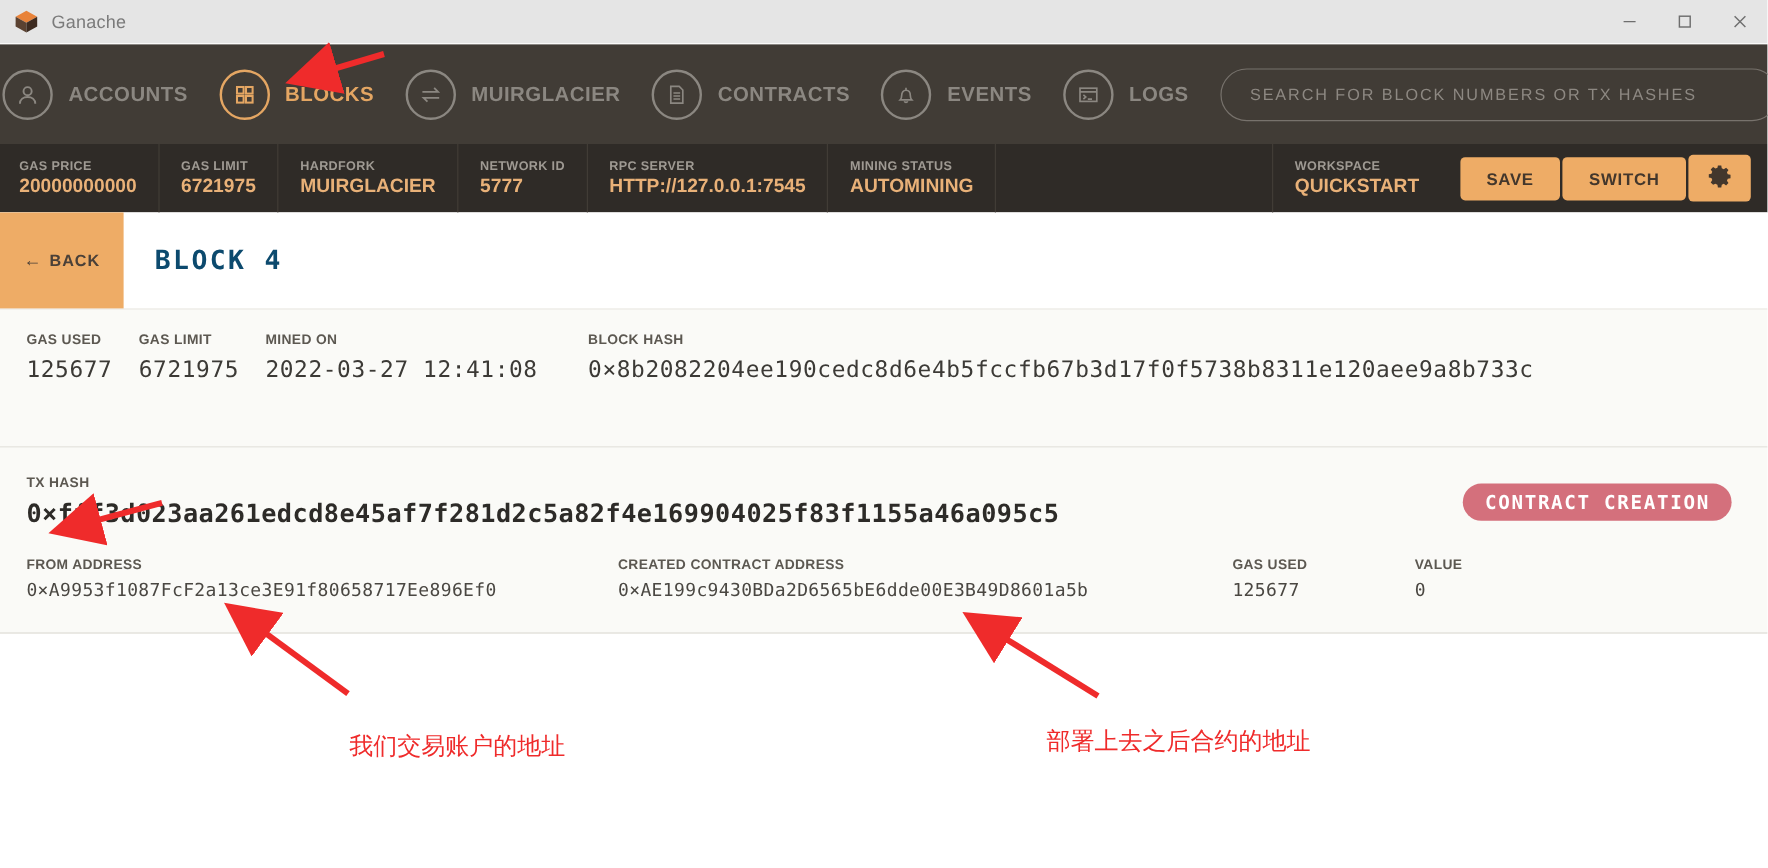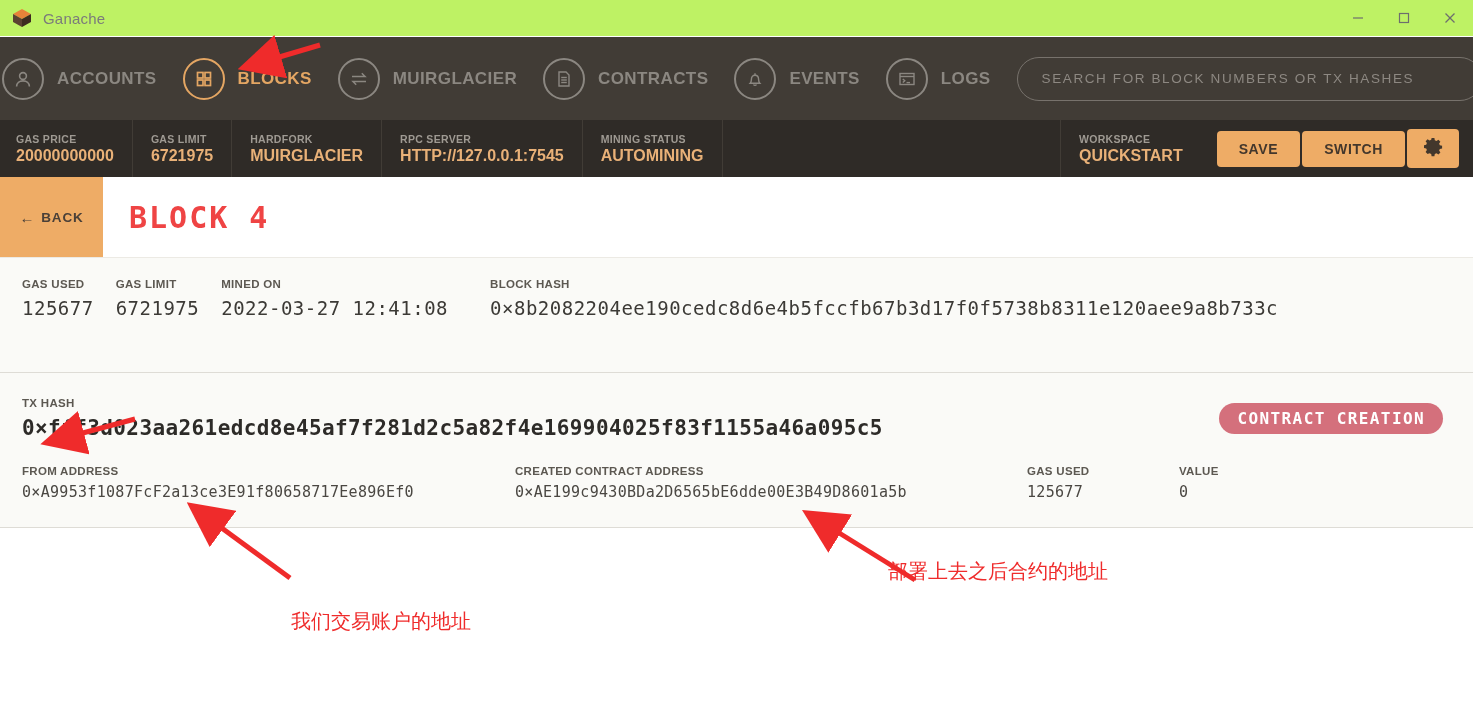--- a/index.html
+++ b/index.html
@@ -6,21 +6,21 @@
   html, body {
     width: 1473px; height: 723px;
     background: #ffffff;
     font-family: "Liberation Sans", sans-serif;
     overflow: hidden;
   }
   .app { position: relative; width: 1473px; height: 723px; background: #ffffff; }
 
   
   .titlebar {
-    height: 37px; background: #bef264;
+    height: 37px; background: #e5e5e5;
     display: flex; align-items: center;
     border-bottom: 1px solid #ffffff;
   }
   .tb-logo { width: 22px; height: 22px; margin-left: 11px; position: relative; }
   .tb-title {
     margin-left: 10px; font-size: 15px; color: #7b7b7b;
     font-family: "Liberation Sans", sans-serif; letter-spacing: .2px;
   }
   .tb-spacer { flex: 1; }
   .tb-btn {
@@ -96,21 +96,21 @@
   .titlerow { height: 80px; display: flex; align-items: stretch; background: #ffffff; }
   .back-btn {
     width: 103px; background: #eeac66; display: flex; align-items: center;
     justify-content: center; cursor: pointer;
     font-size: 13.5px; font-weight: bold; color: #4a4038; letter-spacing: .8px;
   }
   .back-btn .arr { margin-right: 6px; font-size: 15px; }
   .block-title {
     display: flex; align-items: center; padding-left: 26px;
     font-family: "DejaVu Sans Mono", monospace;
-    font-size: 30px; font-weight: bold; color: #ef4444; letter-spacing: 2px;
+    font-size: 22px; font-weight: bold; color: #0c4a6e; letter-spacing: 2px;
   }
 
   
   .summary {
     background: #fafaf7; border-top: 1px solid #eceae4; border-bottom: 1px solid #dedcd6;
     padding: 18px 0 24px 0; height: 116px; display: flex; align-items: flex-start;
   }
   .sfield { padding-left: 22px; }
   .sfield.gl { padding-left: 22px; }
   .sfield.mo { padding-left: 22px; }
@@ -283,20 +283,24 @@
       <div class="stat-label">GAS PRICE</div>
       <div class="stat-value">20000000000</div>
     </div>
     <div class="stat">
       <div class="stat-label">GAS LIMIT</div>
       <div class="stat-value">6721975</div>
     </div>
     <div class="stat">
       <div class="stat-label">HARDFORK</div>
       <div class="stat-value">MUIRGLACIER</div>
+    </div>
+    <div class="stat">
+      <div class="stat-label">NETWORK ID</div>
+      <div class="stat-value">5777</div>
     </div>
     <div class="stat">
       <div class="stat-label">RPC SERVER</div>
       <div class="stat-value">HTTP://127.0.0.1:7545</div>
     </div>
     <div class="stat">
       <div class="stat-label">MINING STATUS</div>
       <div class="stat-value">AUTOMINING</div>
     </div>
     <div class="status-spacer"></div>
@@ -380,16 +384,16 @@
 
       <line x1="320" y1="45" x2="276" y2="58" stroke="#ef2b2b" stroke-width="5" marker-end="url(#ah)"></line>
 
       <line x1="135" y1="419" x2="79" y2="434" stroke="#ef2b2b" stroke-width="5" marker-end="url(#ah)"></line>
 
       <line x1="290" y1="578" x2="219" y2="526" stroke="#ef2b2b" stroke-width="5" marker-end="url(#ah)"></line>
 
       <line x1="915" y1="580" x2="836" y2="531" stroke="#ef2b2b" stroke-width="5" marker-end="url(#ah)"></line>
     </svg>
     <div class="annot-text" style="left:291px; top:608px;">我们交易账户的地址</div>
-    <div class="annot-text" style="left:872px; top:558px;margin-left:16px;">部署上去之后合约的地址</div>
+    <div class="annot-text" style="left:872px; top:604px;">部署上去之后合约的地址</div>
   </div>
 
 </div>
 
 </body></html>

